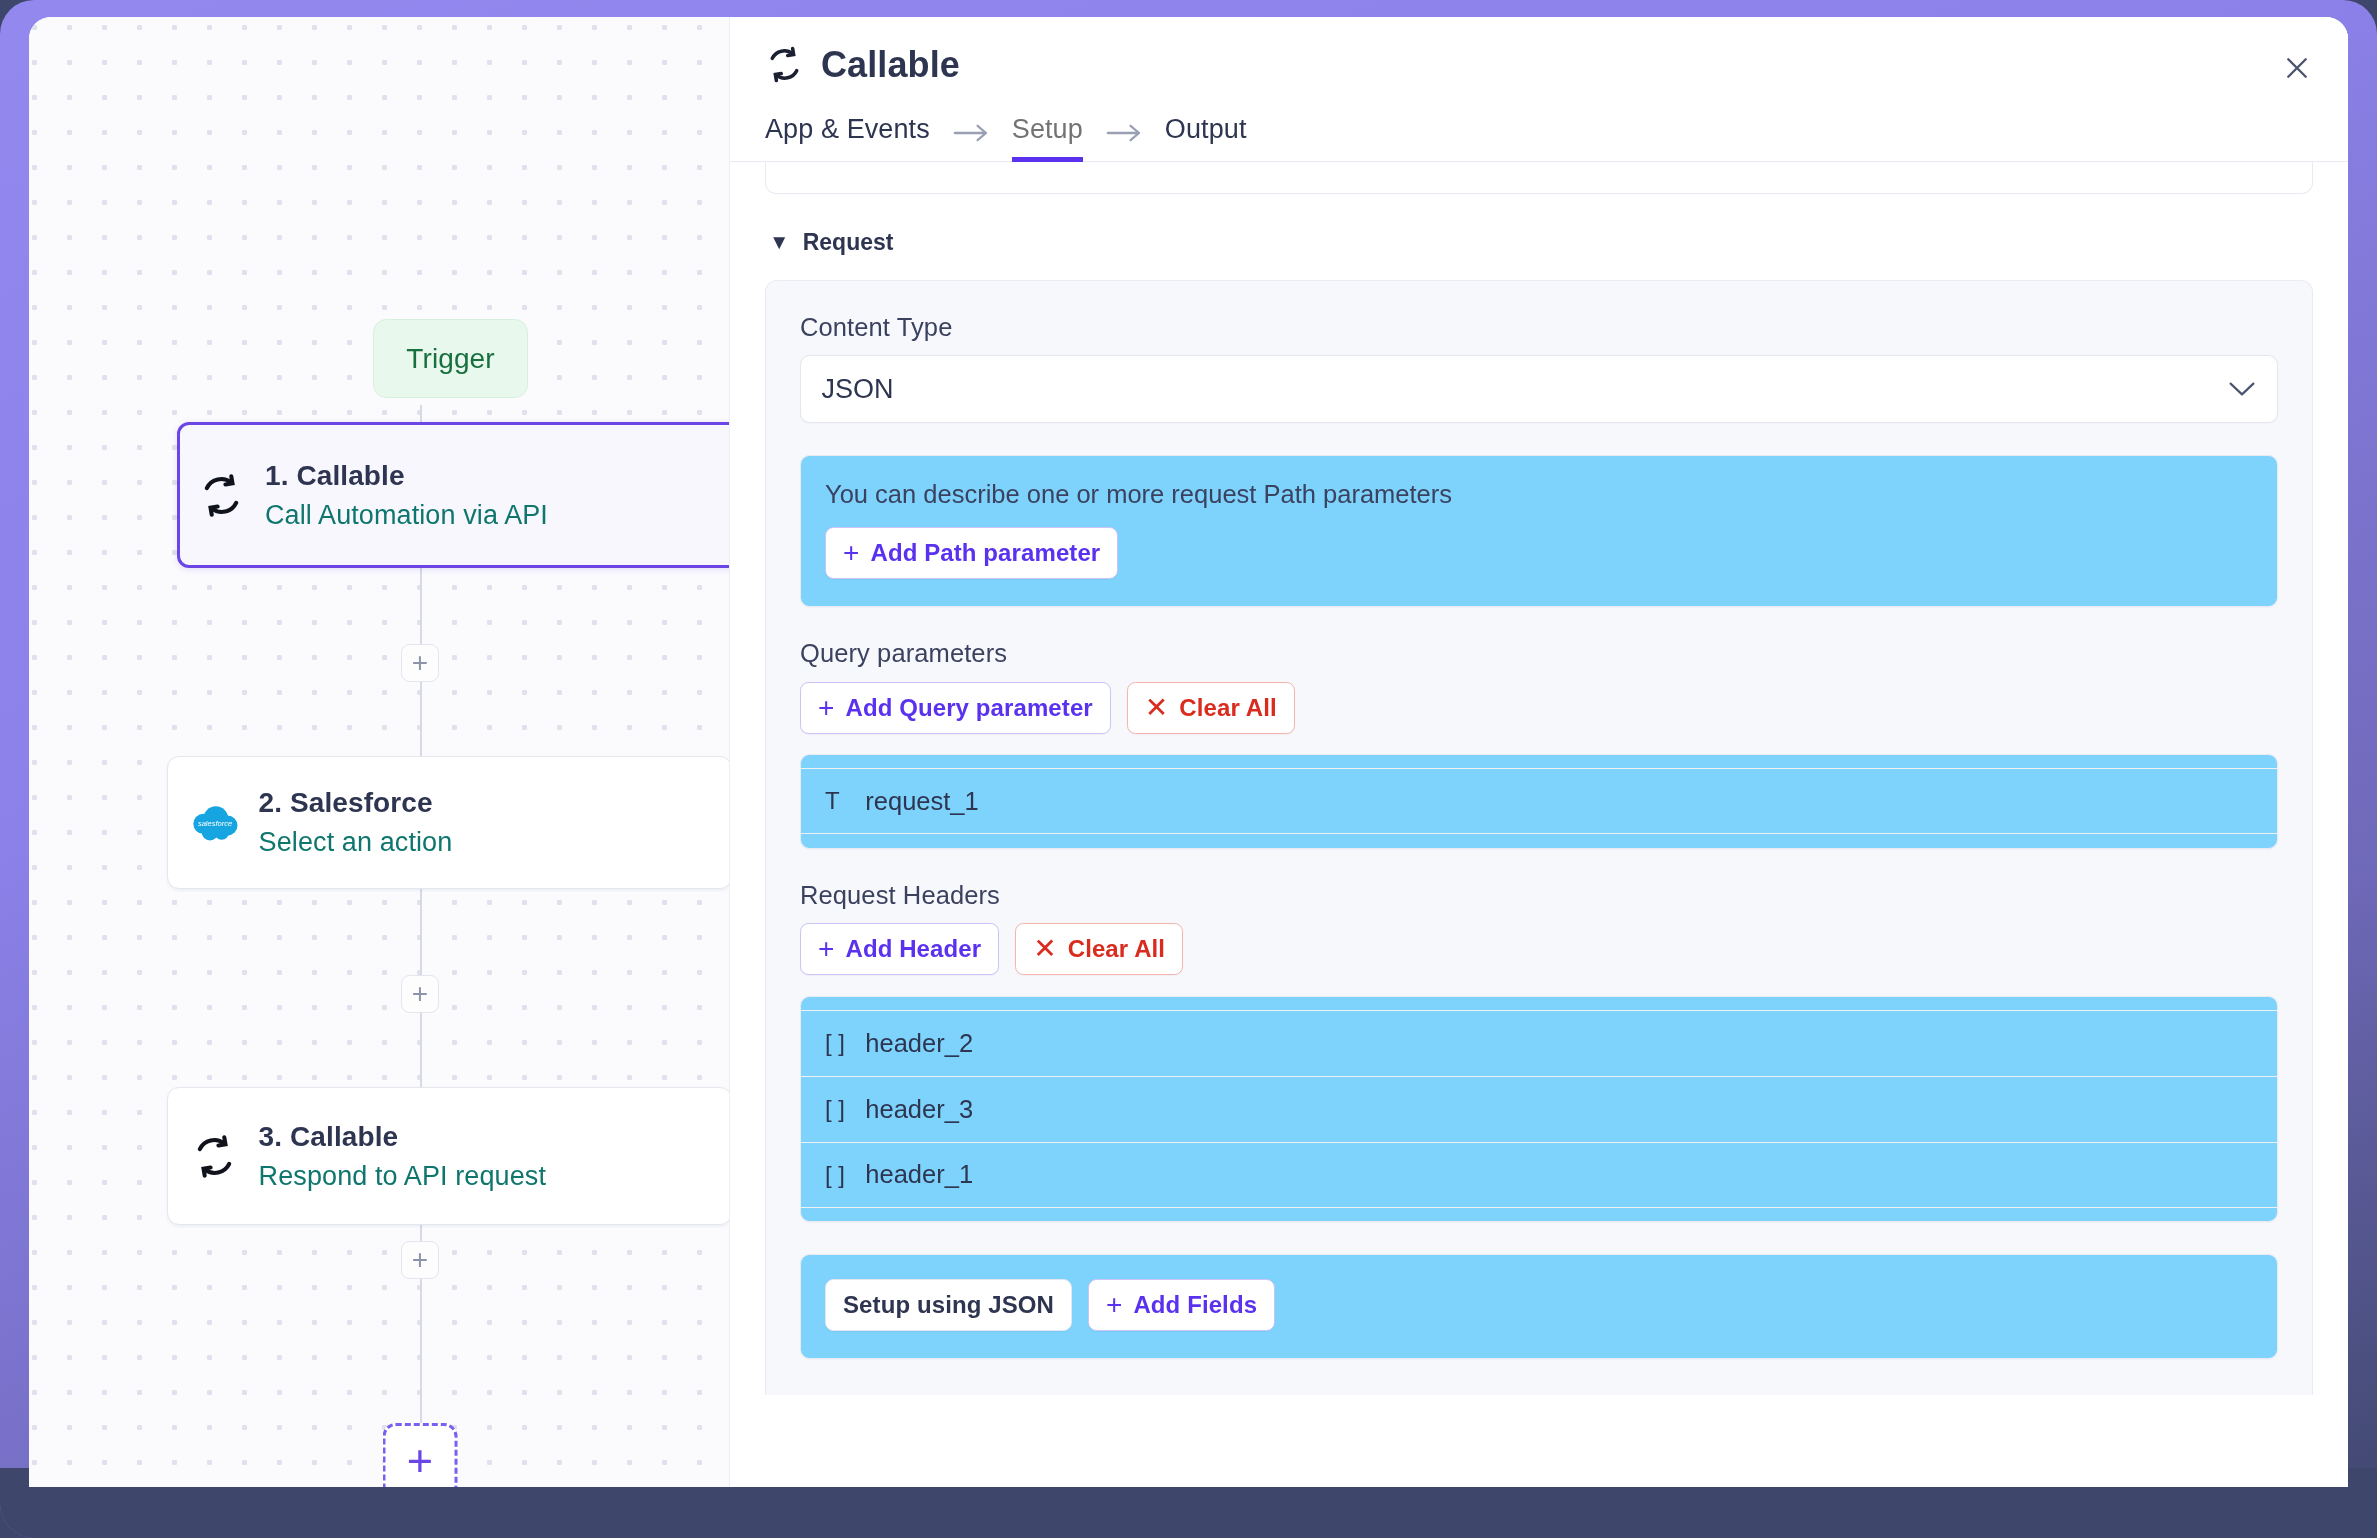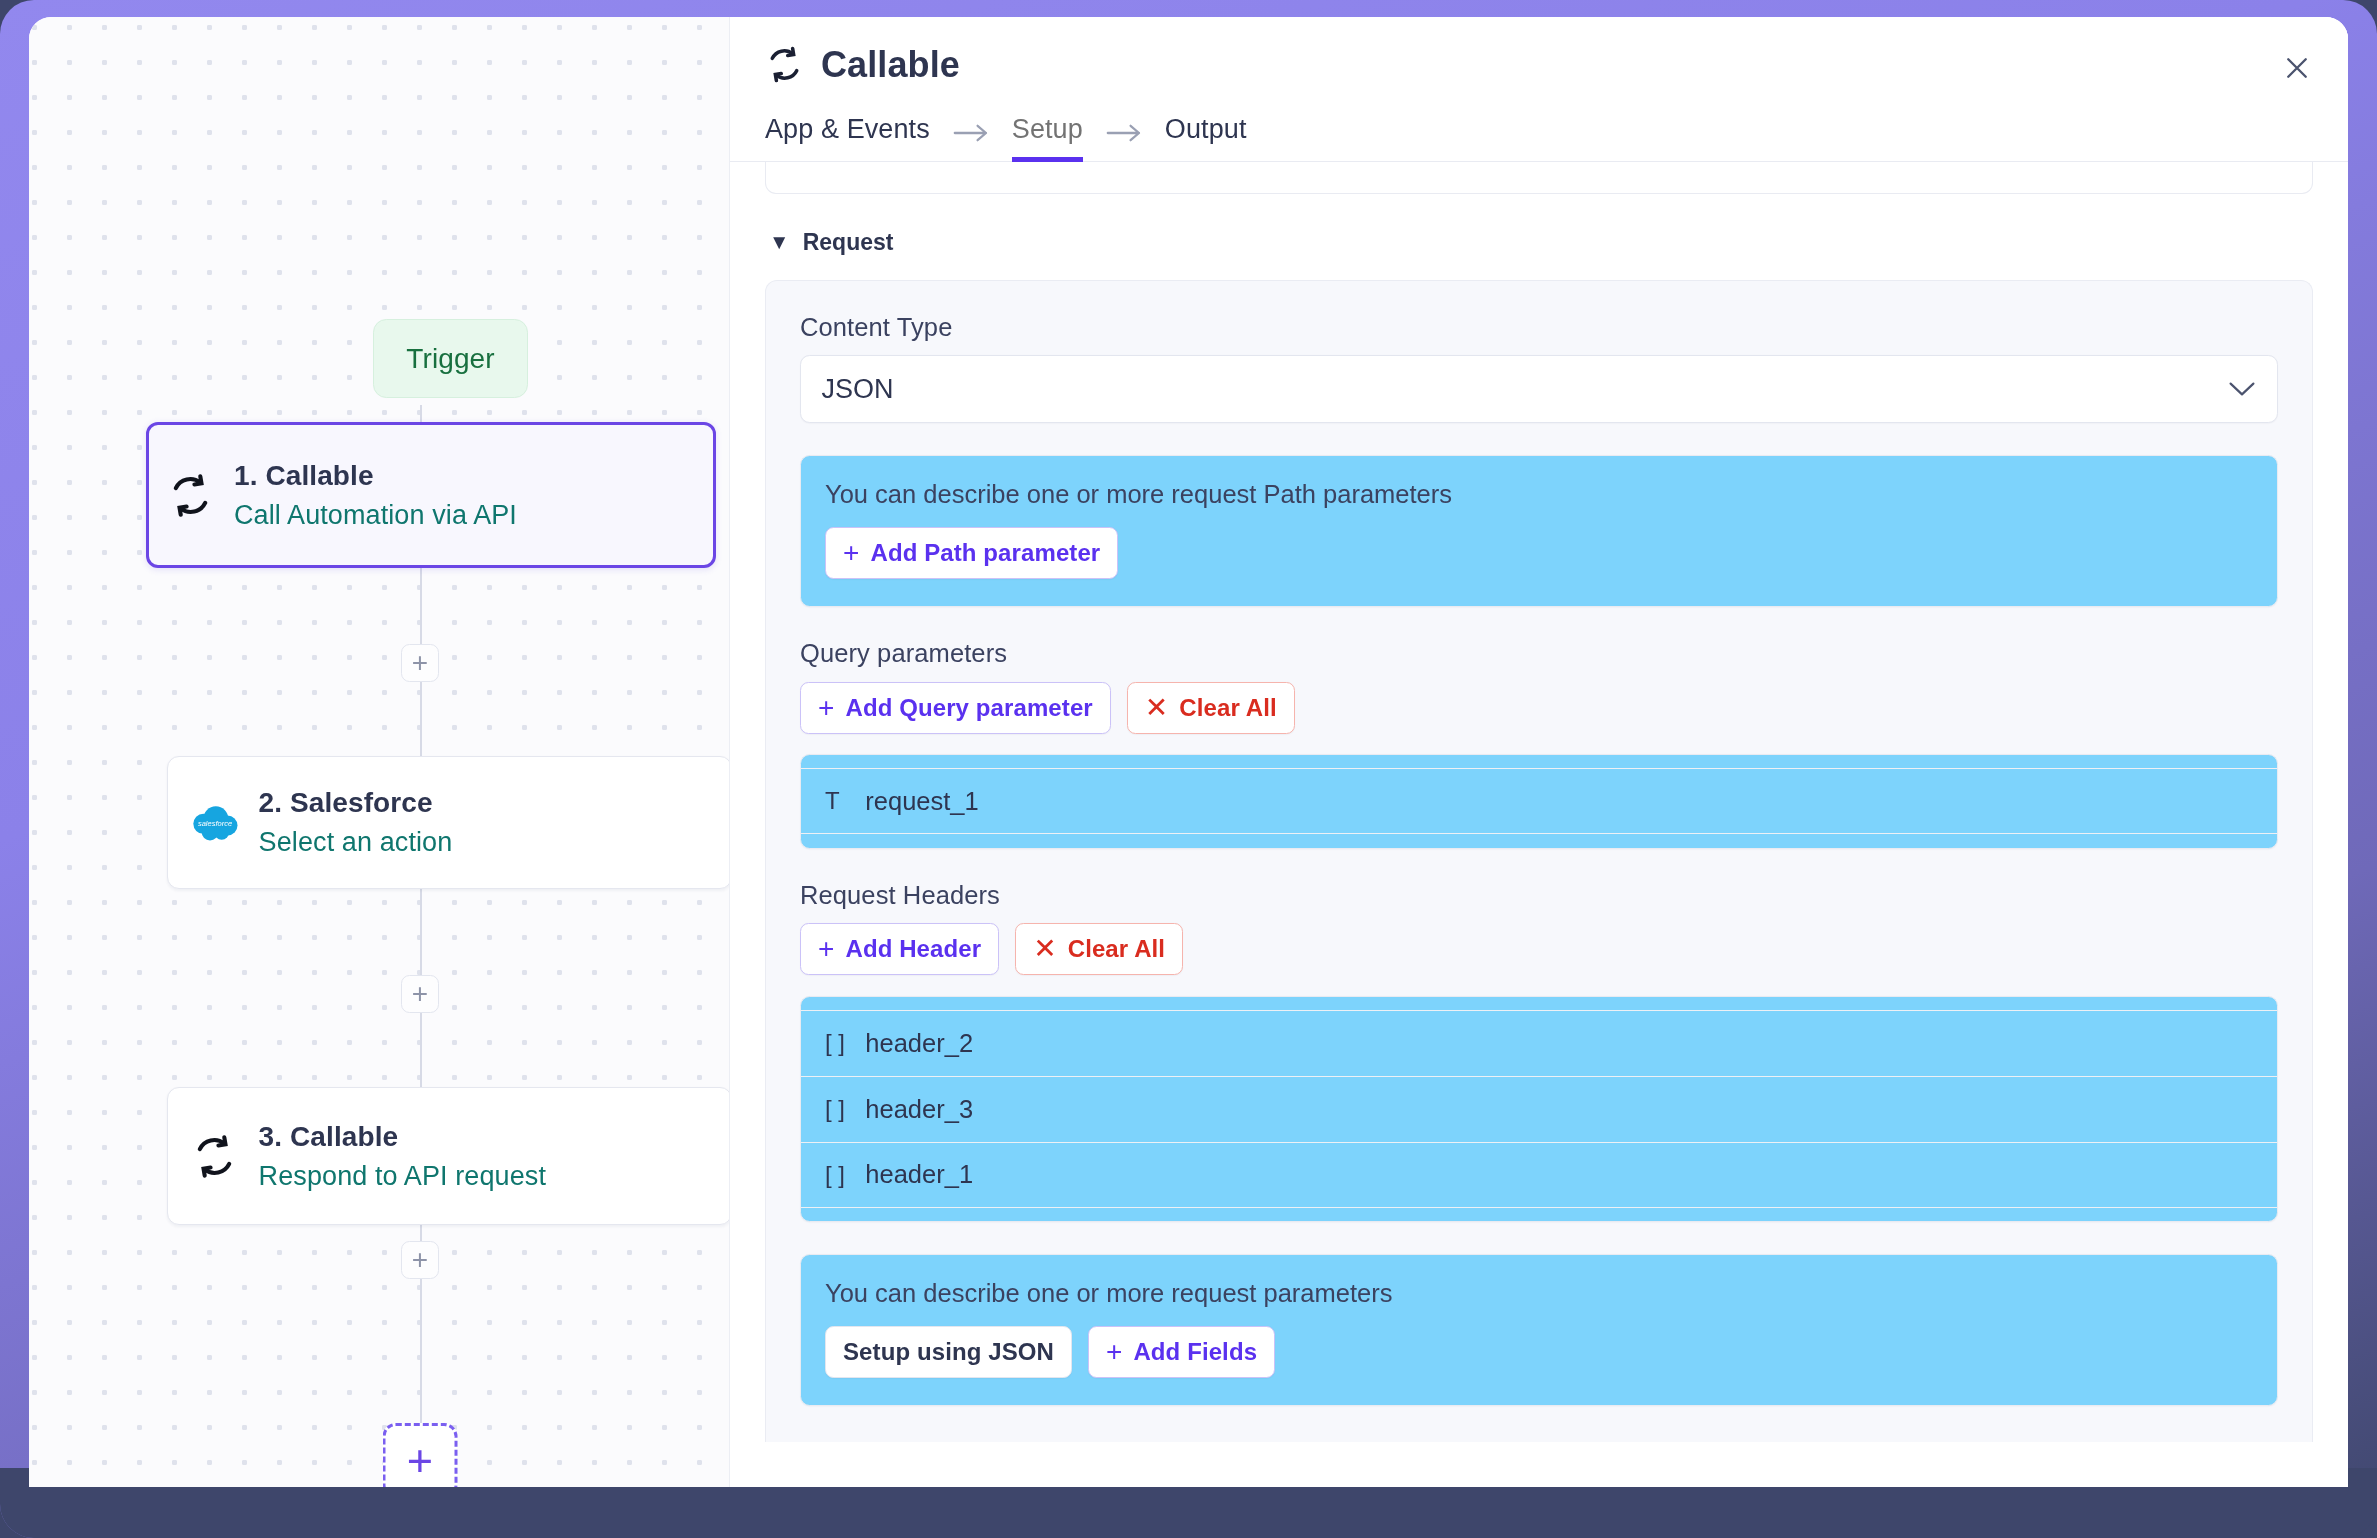--- a/index.html
+++ b/index.html
@@ -274,21 +274,21 @@
 
       <div class="flow-connector" style="top:388px;height:97px;"></div>
       <div class="flow-connector" style="top:522px;height:218px;"></div>
       <div class="flow-connector" style="top:849px;height:243px;"></div>
       <div class="flow-connector" style="top:1164px;height:255px;"></div>
 
       <div id="trigger-node">
         <span id="trigger-label">Trigger</span>
       </div>
 
-      <div class="node selected" style="left:117px; top:405px; width:570px; height:146px;padding-left:15px;">
+      <div class="node selected" style="left:148px; top:405px; width:570px; height:146px;padding-left:15px;">
         <span class="node-icon">
           <svg width="47" height="47" viewBox="0 0 24 24" fill="none" stroke="#10131c" stroke-width="2.1" stroke-linecap="round">
             <path d="M4.5 8.2 A8.2 8.2 0 0 1 17 5.4"></path>
             <path d="M19.5 15.8 A8.2 8.2 0 0 1 7 18.6"></path>
             <path d="M17 2.2 L17.6 5.8 L14 6.4"></path>
             <path d="M7 21.8 L6.4 18.2 L10 17.6"></path>
           </svg>
         </span>
         <span class="node-text">
           <span class="node-title">1. Callable</span>
@@ -452,21 +452,20 @@
               <span class="type-glyph">[ ]</span>
               <span>header_3</span>
             </div>
             <div class="list-row">
               <span class="type-glyph">[ ]</span>
               <span>header_1</span>
             </div>
           </div>
 
           <div class="white-card describe-card" style="margin-bottom:0;">
-            <div class="describe-text">You can describe one or more request parameters</div>
             <div class="btn-row" style="margin-bottom:0;">
               <div class="btn btn-neutral">
                 <span>Setup using JSON</span>
               </div>
               <div class="btn btn-primary">
                 <span class="glyph">+</span>
                 <span>Add Fields</span>
               </div>
             </div>
           </div>

